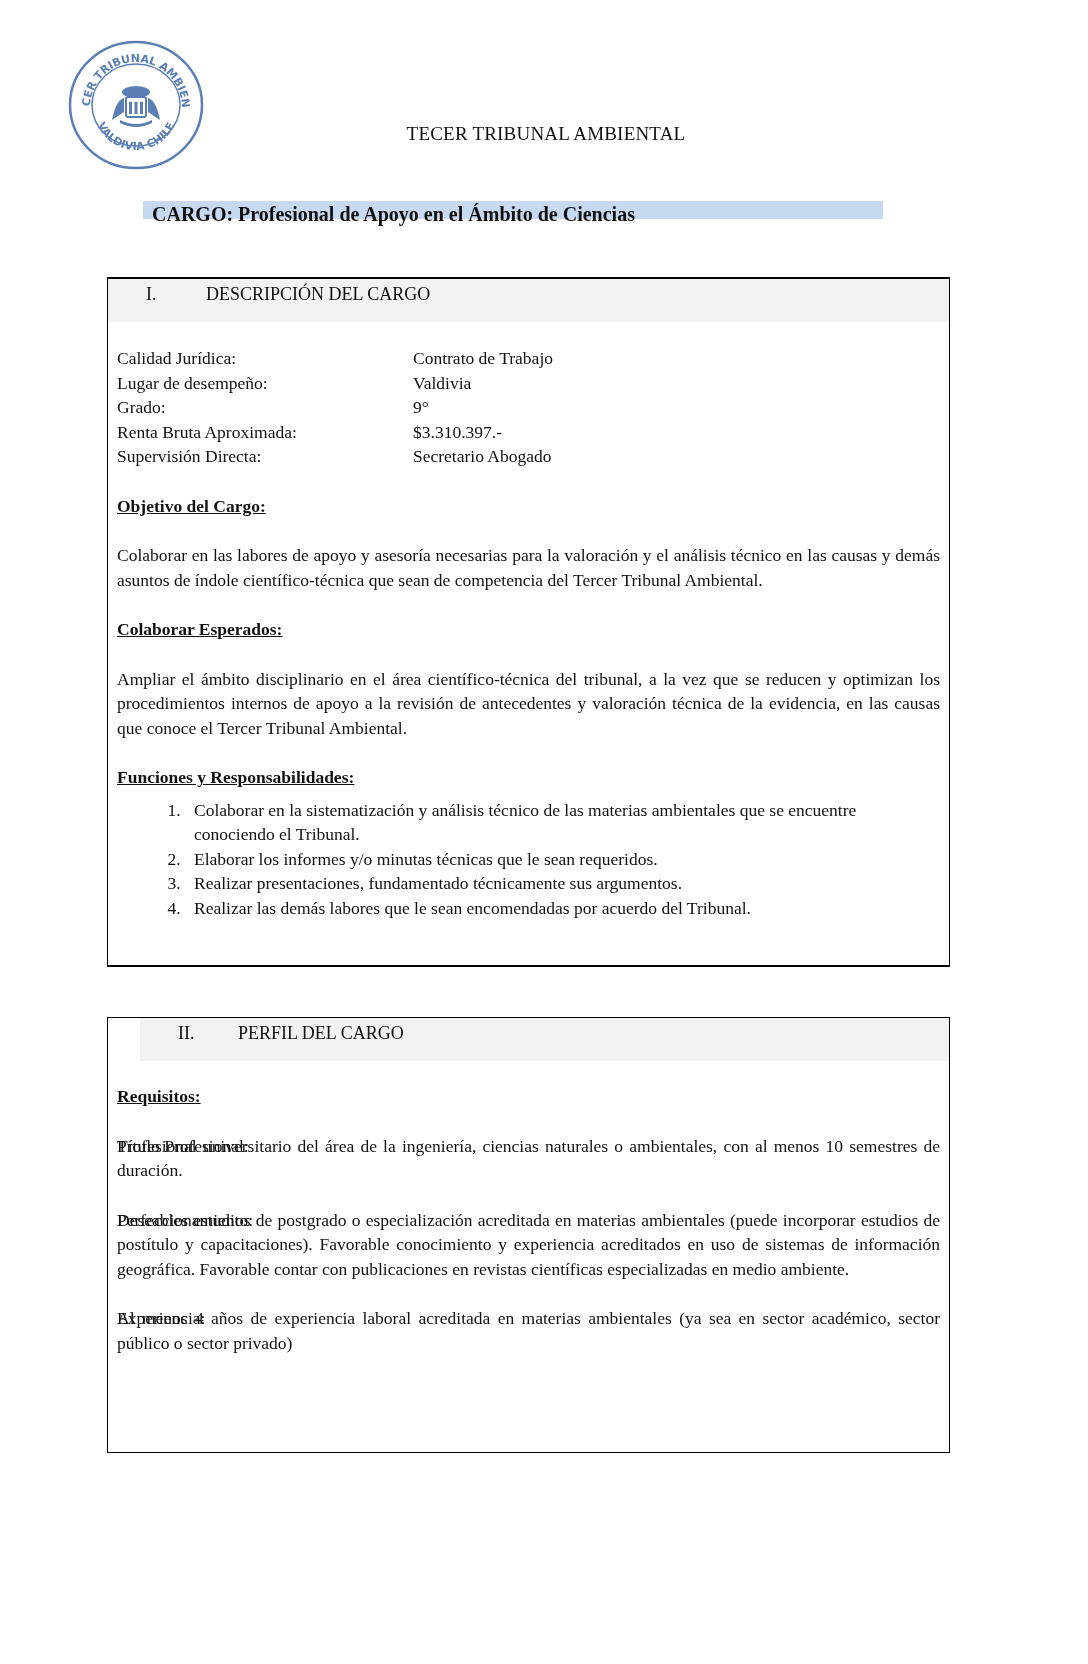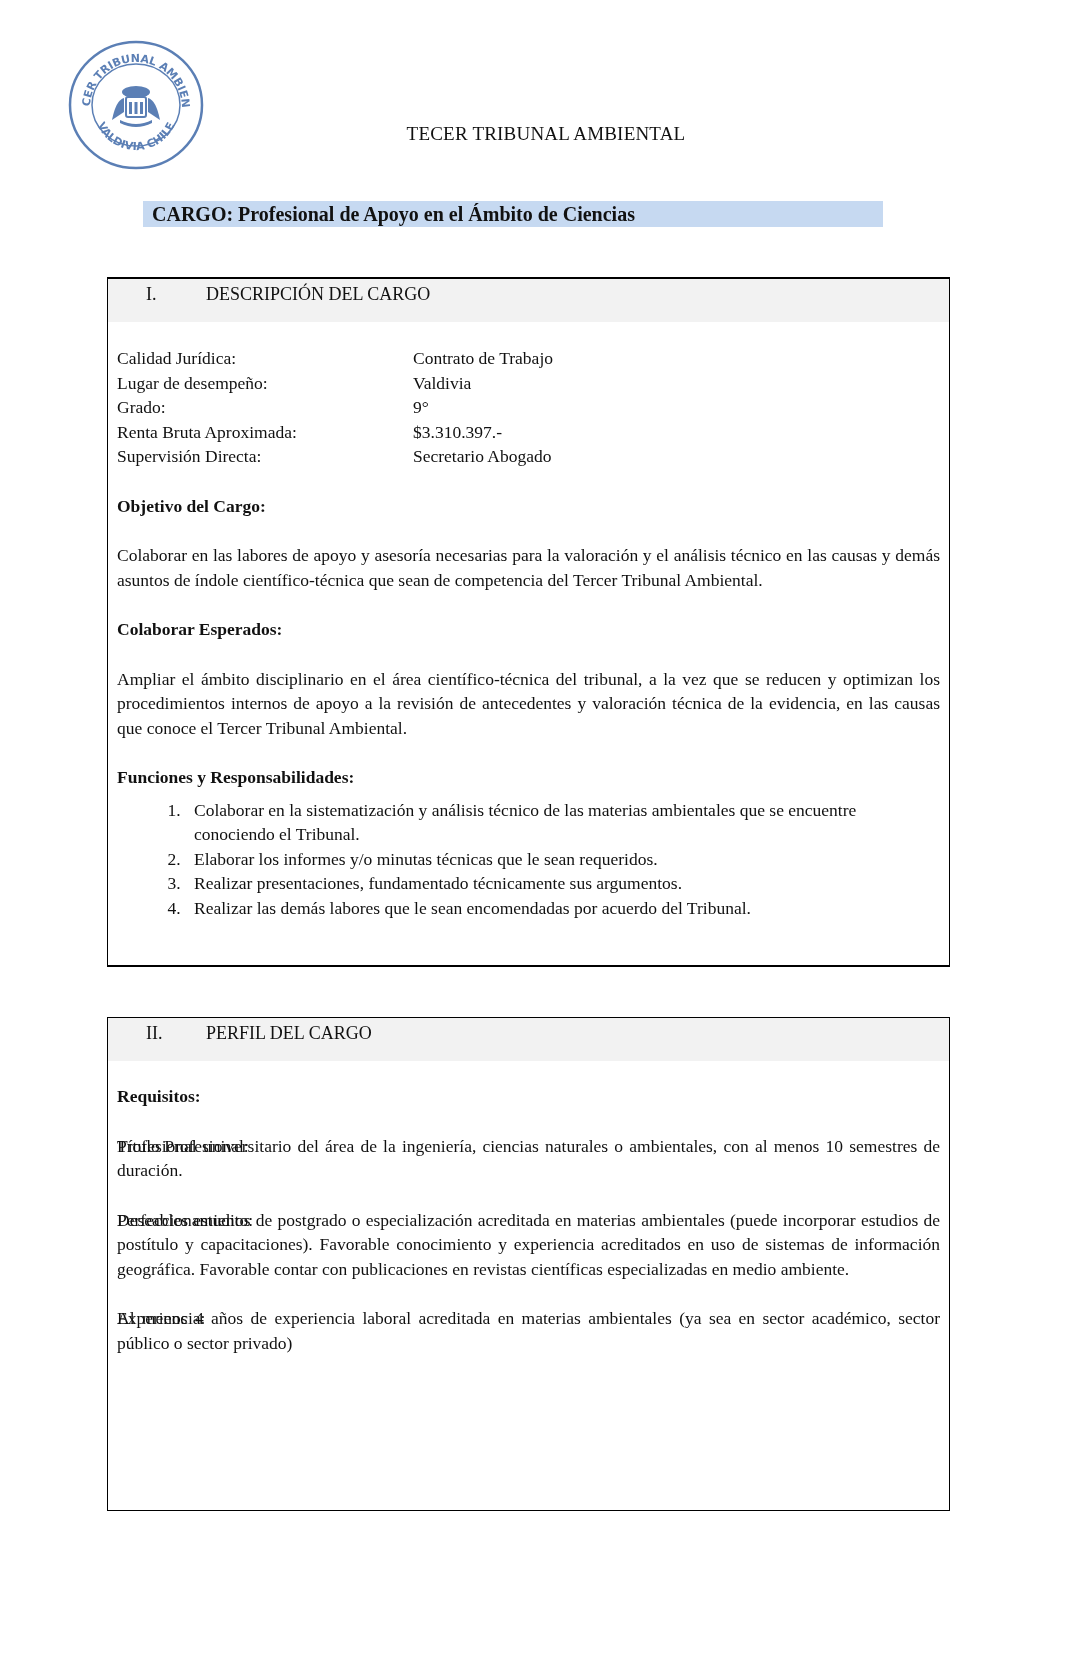--- a/index.html
+++ b/index.html
@@ -2,34 +2,34 @@
 <html><head>
 <meta charset="utf-8">
 <style>
   html, body { margin:0; padding:0; background:#ffffff; }
   body { width:1088px; height:1664px; position:relative; overflow:hidden;
          font-family:"Liberation Serif", "DejaVu Serif", serif; color:#111; }
   .seal { position:absolute; left:68px; top:40px; width:136px; height:130px; }
   .title-block { position:absolute; left:0; width:1088px; text-align:center; top:120px;
                  font-size:19px; line-height:28px; letter-spacing:0.2px; }
   .title-block div { padding-left:4px; }
-  .cargo-bar { position:absolute; left:143px; top:201px; width:740px; height:26px;
+  .cargo-bar { position:absolute; left:143px; top:201px; width:740px; height:18px;
                background:#c6d9f1; font-size:20px; font-weight:bold; line-height:27px;
                padding-left:9px; box-sizing:border-box; }
   .section { position:absolute; left:107px; width:843px; border:1.5px solid #000; box-sizing:border-box; }
   .sec1 { top:277px; height:690px; border-bottom:2.5px solid #000; border-top:2px solid #000; }
-  .sec2 { top:1017px; height:494px; }
+  .sec2 { top:1017px; height:436px;padding-left:32px; }
   .sec-head { height:43px; background:#f2f2f2; font-size:18px; line-height:28px; position:relative; }
   .sec-head .num { position:absolute; left:38px; top:1px; }
   .sec-head .ttl { position:absolute; left:98px; top:1px; }
   .body { position:absolute; left:9px; right:9px; font-size:17.5px; line-height:24.5px; }
   .kv { position:relative; height:24.5px; }
   .kv .k { position:absolute; left:0; }
   .kv .v { position:absolute; left:296px; }
-  .sub { font-weight:bold; }
+  .sub { font-weight:bold; text-decoration:underline; }
   .para { text-align:justify; }
   ol { margin:8px; padding-left:60px; }
   ol li { padding-left:9px; }
   .req-row { position:relative; }
   .req-row .k { position:absolute; left:0; top:0; }
   .req-row .v { text-align:justify; }
 </style>
 </head>
 <body>
 

